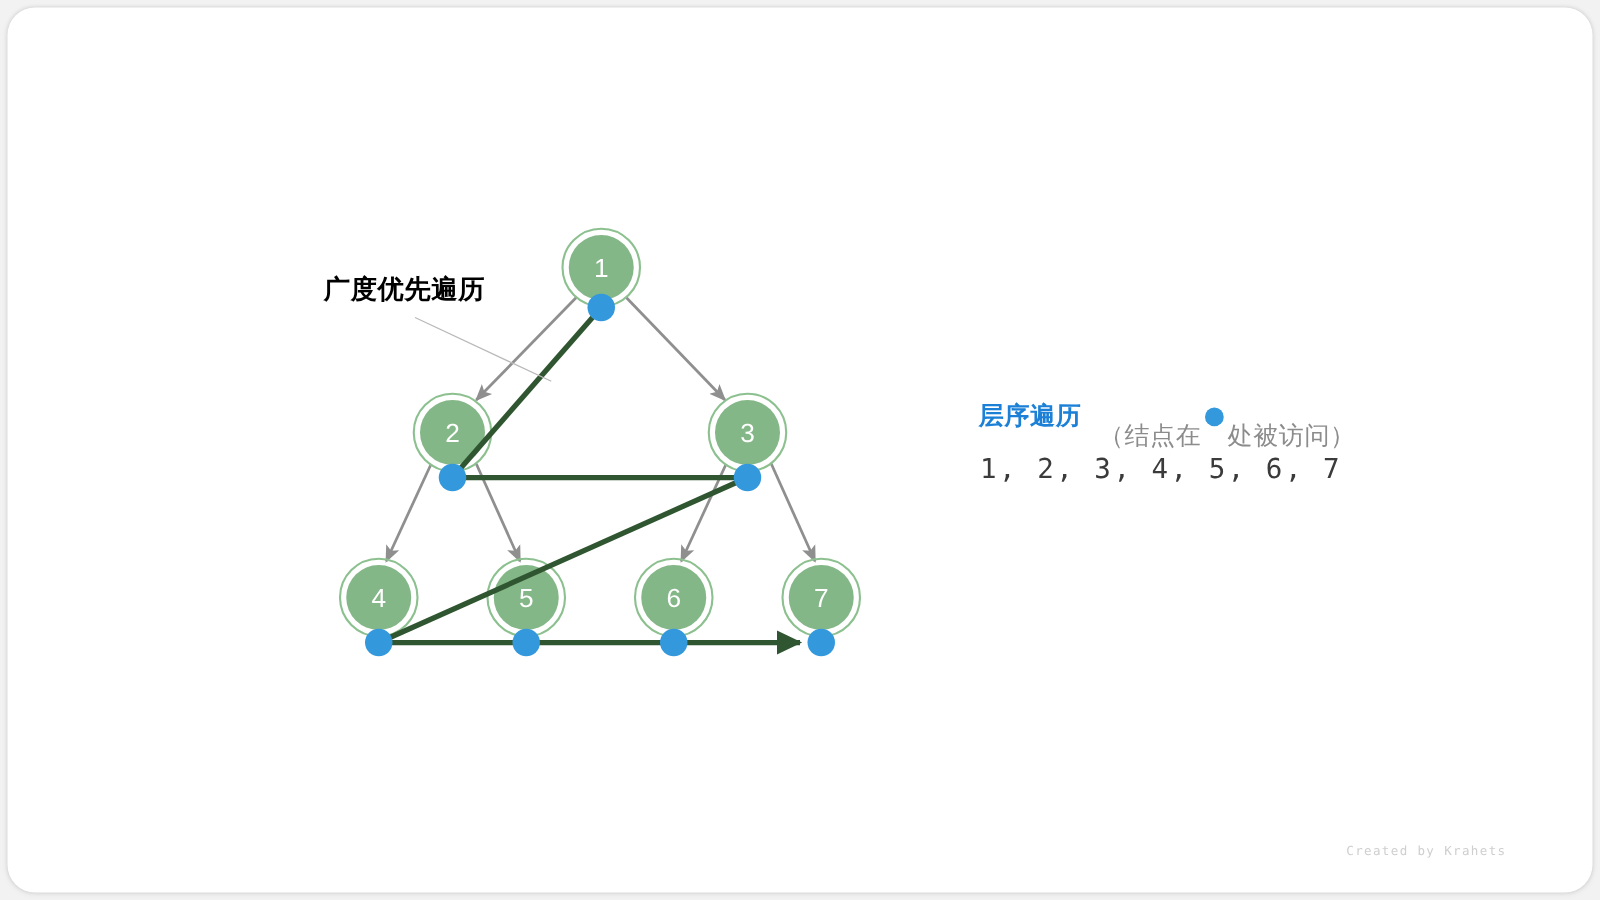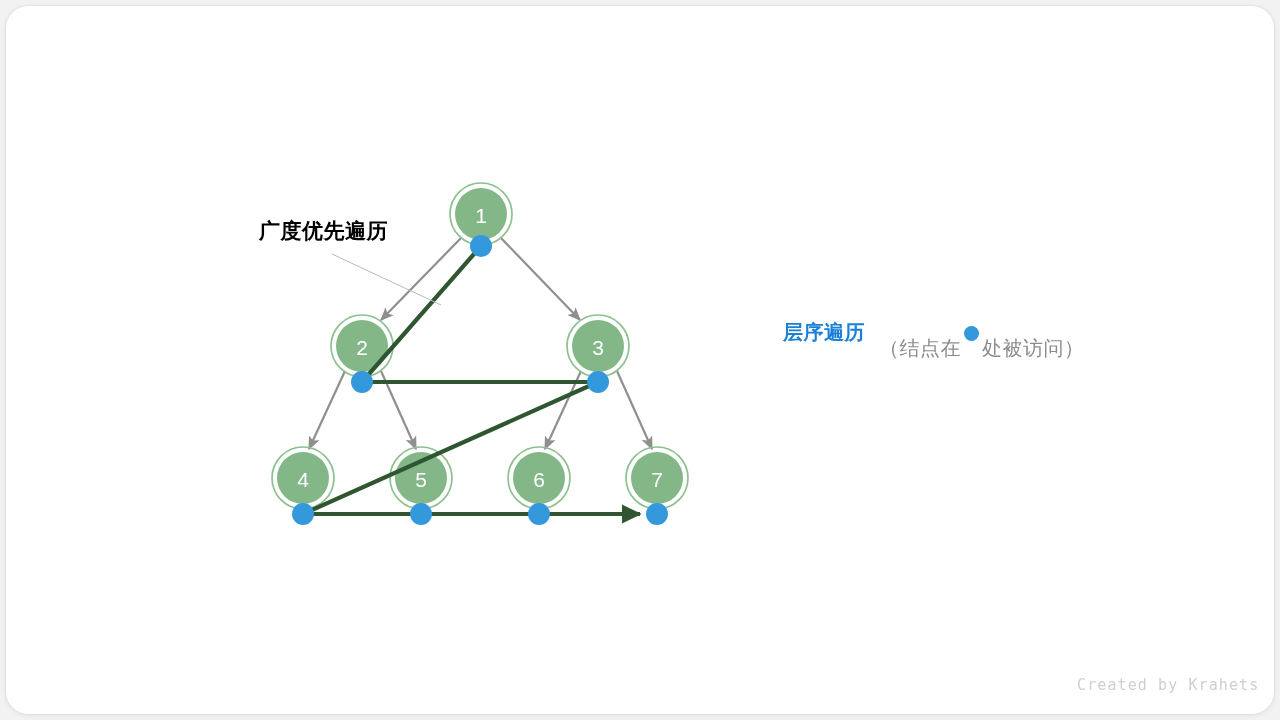--- a/index.html
+++ b/index.html
@@ -94,21 +94,21 @@
     color: #3b3b3b;
     letter-spacing: 2px;
     white-space: nowrap;
   }
 
   .credit {
     position: absolute;
     left: 1077px;
     top: 676px;
     font-family: "DejaVu Sans Mono", "Liberation Mono", monospace;
-    font-size: 15px;
+    font-size: 10px;
     color: #cfcfcf;
     letter-spacing: 1.1px;
     white-space: nowrap;
   }
 
   
   .node-ring { fill: none; stroke: #8cc08f; stroke-width: 1.7px; }
   .node-body { fill: #84b787; }
   .node-text {
     fill: #ffffff;
@@ -207,15 +207,16 @@
 
   <div class="bfs-label">广度优先遍历</div>
 
   <div class="legend-line">
     <span class="legend-title">层序遍历</span>
     <span class="legend-paren">（结点在</span>
     <span class="legend-dot"></span>
     <span class="legend-paren" style="margin-left:0">处被访问）</span>
   </div>
 
+  <div class="sequence">1, 2, 3, 4, 5, 6, 7</div>
 
   <div class="credit">Created by Krahets</div>
 </div>
 
 </body></html>

